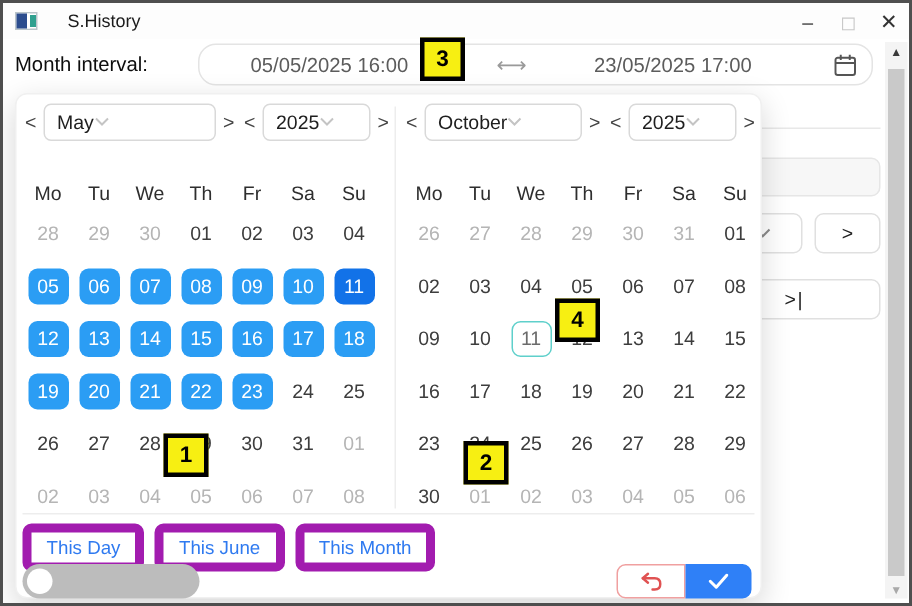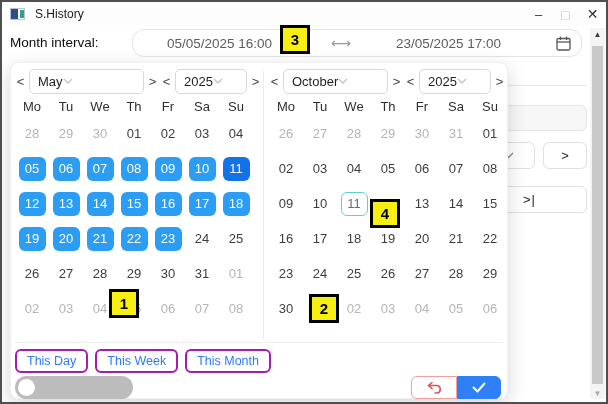--- a/index.html
+++ b/index.html
@@ -4,21 +4,21 @@
 <style>
   html,body{margin:0;padding:0;background:#e8e8e8;font-family:"Liberation Sans",sans-serif;}
   .window{position:relative;width:608px;height:404px;background:#fff;border:2px solid #4f4f4f;box-sizing:border-box;overflow:hidden;}
 
   
   .titlebar{position:absolute;left:0;top:0;right:0;height:24px;display:flex;align-items:center;background:#fdfdfd;}
   .app-icon{width:15px;height:12px;margin-left:8px;border:1px solid #b9c4c9;display:flex;box-sizing:border-box;background:#fff;}
   .app-icon .b1{width:55%;height:100%;background:#2c4d8e;}
   .app-icon .b2{width:12%;height:100%;background:#fff;}
   .app-icon .b3{width:33%;height:72%;background:#2fa08f;align-self:center;}
-  .win-title{margin-left:10px;font-size:12px;color:#1b1b1b;}
+  .win-title{margin-left:20px;font-size:12px;color:#1b1b1b;}
   .win-controls{margin-left:auto;display:flex;}
   .win-btn{width:27px;height:22px;display:flex;align-items:center;justify-content:center;font-size:13px;color:#333;}
   .win-btn.max{color:#c9c9c9;}
   .win-btn.close{font-size:14px;}
 
   
   .toolbar-label{position:absolute;left:8px;top:33px;font-size:13.5px;color:#0d0d0d;font-weight:500;}
   .time-field{position:absolute;left:130px;top:27px;width:450px;height:28px;border:1px solid #e4e4e4;border-radius:12px;background:#fff;box-sizing:border-box;}
   .time-start{position:absolute;left:34px;top:6px;font-size:13.5px;color:#5c5c5c;}
   .range-arrow{position:absolute;left:198px;top:5px;font-size:14px;color:#9a9a9a;}
@@ -46,31 +46,31 @@
   .pane.p1{left:258px;width:236px;}
   .vdiv{position:absolute;left:252px;top:8px;height:268px;width:1px;background:#ededed;}
   .hdiv{position:absolute;left:4px;right:4px;top:279px;height:1px;background:#ededed;}
 
   .cal-header{display:flex;align-items:center;gap:3px;height:26px;}
   .nav{width:11px;text-align:center;color:#444;font-size:13px;cursor:default;}
   .select{height:25px;border:1px solid #d9d9d9;border-radius:5px;display:flex;align-items:center;padding:0 8px;background:#fff;box-sizing:border-box;font-size:13px;color:#1e1e1e;}
   .select.month{flex:1;}
   .select.year{width:72px;}
 
-  .dow-row{display:grid;grid-template-columns:repeat(7,34px);margin-top:2px;height:20px;align-items:center;justify-items:center;font-size:13px;color:#2e2e2e;}
+  .dow-row{display:grid;grid-template-columns:repeat(7,34px);margin-top:24px;height:20px;align-items:center;justify-items:center;font-size:13px;color:#2e2e2e;}
   .cal-grid{display:grid;grid-template-columns:repeat(7,34px);grid-auto-rows:35px;}
   .cell{display:flex;align-items:center;justify-content:center;}
   .day{min-width:27px;height:24px;display:flex;align-items:center;justify-content:center;border-radius:6px;font-size:13px;color:#3d3d3d;box-sizing:border-box;}
   .day.out{color:#b5b5b5;}
   .day.sel{background:var(--accent-blue,#2b9df4);color:#fff;}
   .day.seld{background:var(--accent-blue-dark,#1272e8);color:#fff;}
   .day.today{border:1.5px solid var(--today-teal,#5fd0cb);color:#6b6b6b;}
 
   .presets{position:absolute;left:4px;top:286px;display:flex;gap:7px;}
-  .preset{background:#fff;border:2px solid #a21caf;border-radius:6px;color:#2f7af0;font-size:12.5px;padding:3px 10px;font-family:"Liberation Sans",sans-serif;}
+  .preset{background:#fff;border:6px solid #a21caf;border-radius:6px;color:#2f7af0;font-size:12.5px;padding:3px 10px;font-family:"Liberation Sans",sans-serif;}
   .toggle{position:absolute;left:4px;top:313px;width:118px;height:23px;border-radius:12px;background:#bcbcbc;display:flex;align-items:center;}
   .knob{width:17px;height:17px;border-radius:50%;background:#fff;margin-left:3px;}
   .toggle-label{margin-left:7px;font-size:12.5px;color:#f2f2f2;}
 
   .actions{position:absolute;right:6px;top:313px;display:flex;}
   .btn-undo{width:46px;height:23px;background:#fff;border:1px solid #f0a0a0;border-radius:6px 0 0 6px;display:flex;align-items:center;justify-content:center;box-sizing:border-box;}
   .btn-confirm{width:44px;height:23px;background:var(--confirm-blue,#2f80f7);border:1px solid var(--confirm-blue,#2f80f7);border-radius:0 6px 6px 0;display:flex;align-items:center;justify-content:center;box-sizing:border-box;}
 
   
   .annotation{position:absolute;width:24px;height:23px;background:var(--annotation-yellow,#f7ef12);border:3px solid #000;display:flex;align-items:center;justify-content:center;font-size:15px;font-weight:bold;color:#000;z-index:50;}
@@ -440,21 +440,21 @@
             <span class="day out">05</span>
           </div>
           <div class="cell">
             <span class="day out">06</span>
           </div>
         </div>
     </div>
 
     <div class="presets">
         <button class="preset">This Day</button>
-        <button class="preset">This Week</button>
+        <button class="preset">This June</button>
         <button class="preset">This Month</button>
       </div>
     <div class="toggle">
       <div class="knob"></div>
     </div>
     <div class="actions">
       <div class="btn-undo">
         <svg width="17" height="14" viewBox="0 0 17 14" fill="none" stroke="#e05252" stroke-width="1.6" stroke-linecap="round" stroke-linejoin="round">
           <polyline points="6,1.5 2.5,4.5 6,7.5"></polyline>
           <path d="M2.5 4.5 H10.5 C12.8 4.5 14.2 6 14.2 8.3 C14.2 10.6 12.8 12 10.5 12 H9"></path>

